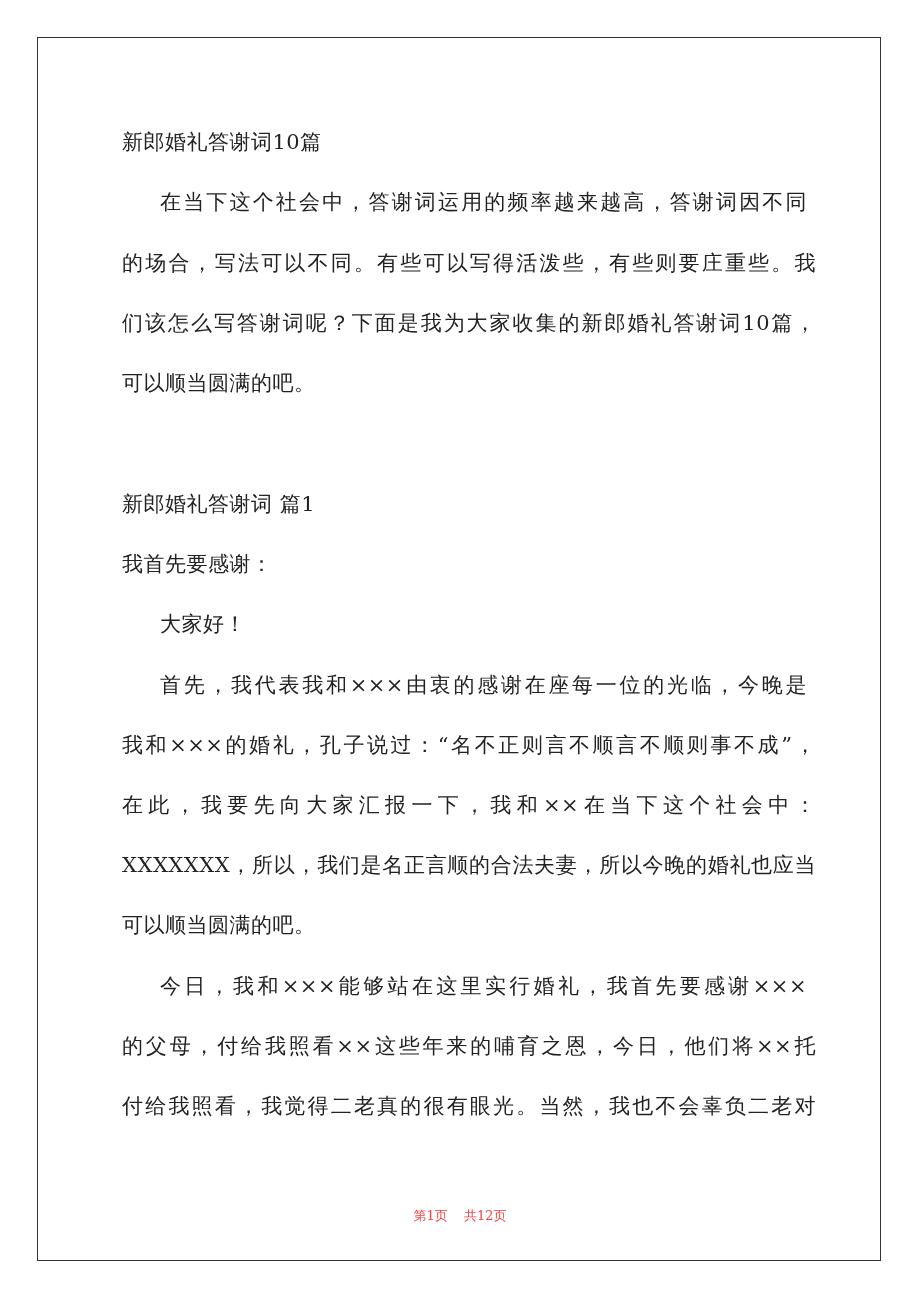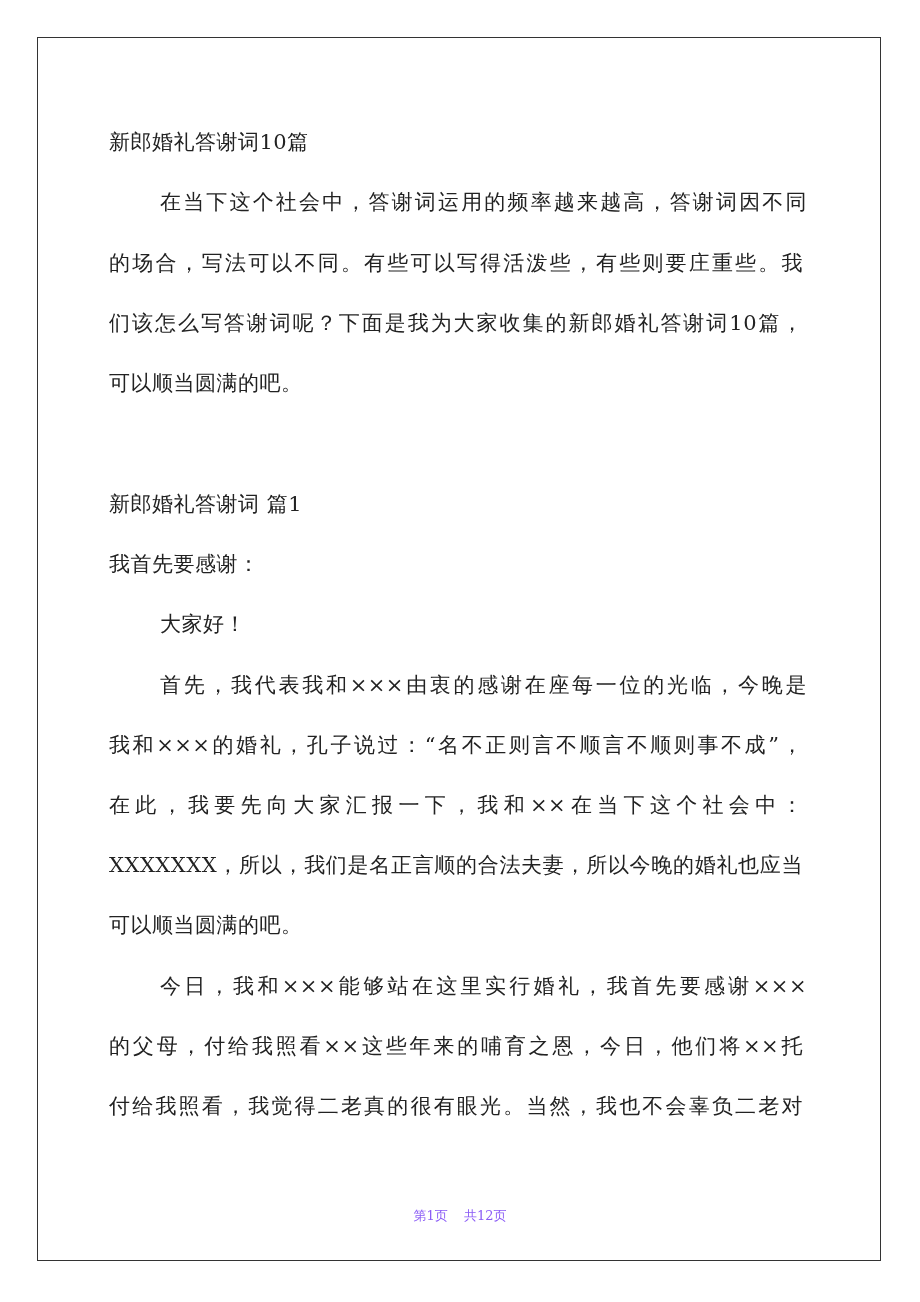--- a/index.html
+++ b/index.html
@@ -1,26 +1,26 @@
 <!DOCTYPE html>
 <html><head>
 <meta charset="utf-8">
 <style>
   html, body { margin:0; padding:0; background:#fff; }
   body { width:920px; height:1302px; position:relative; overflow:hidden;
          font-family: "DejaVu Serif", "Liberation Serif", serif; color:#222; }
   .frame { position:absolute; left:37px; top:37px; width:844px; height:1224px;
            border:1.5px solid #333; box-sizing:border-box; }
-  .line { position:absolute; left:109px; font-size:21px; line-height:24px;
+  .line { position:absolute; left:122px; font-size:21px; line-height:24px;
           white-space:nowrap; letter-spacing:0.5px; }
   .indent { left:160px; }
   .justify { width:694px; text-align:justify; text-align-last:justify; }
   .justify.indent { width:647px; }
   .footer { position:absolute; top:1207px; left:0; width:920px; text-align:center;
-            font-size:13px; color:#8b5cf6; }
+            font-size:13px; color:#ef4444; }
   .footer span { margin:0 6px; }
 </style>
 </head>
 <body>
 
 <div class="frame"></div>
 
 <div class="line" style="top:130px">新郎婚礼答谢词10篇</div>
 
 <div class="line indent justify" style="top:190px">在当下这个社会中，答谢词运用的频率越来越高，答谢词因不同</div>

